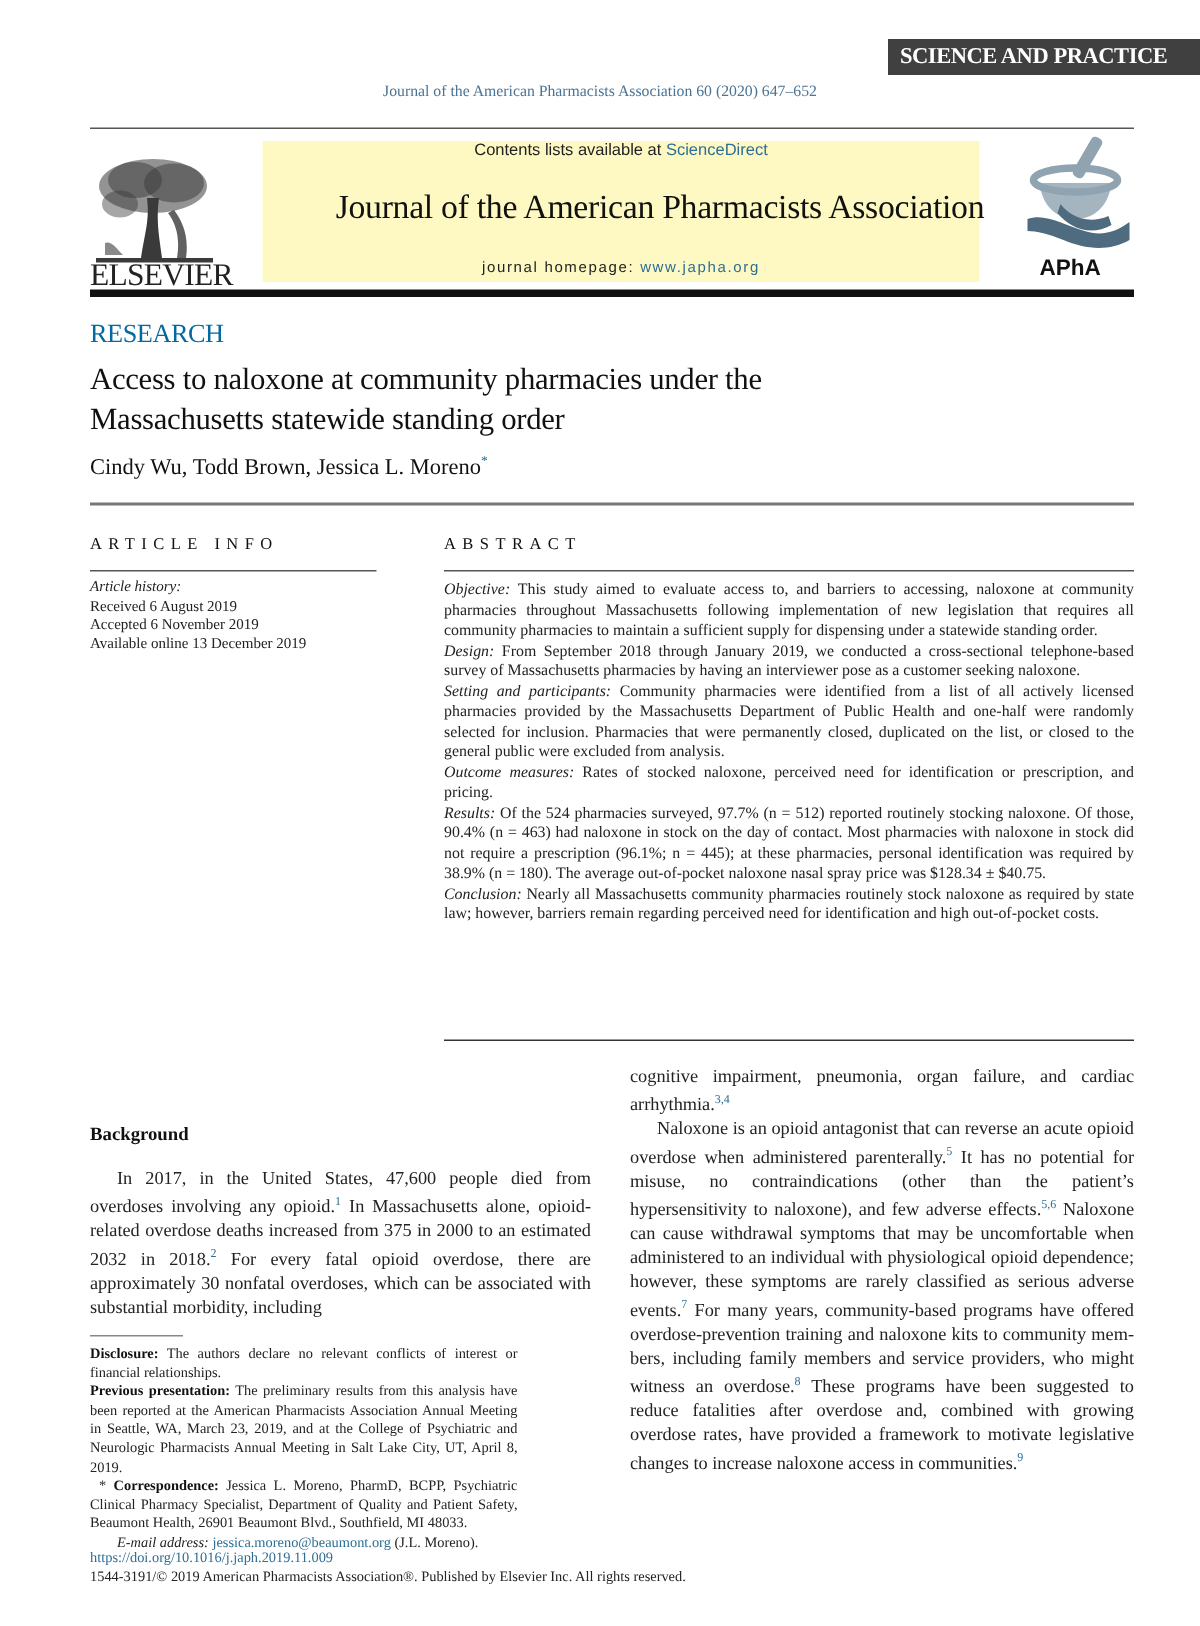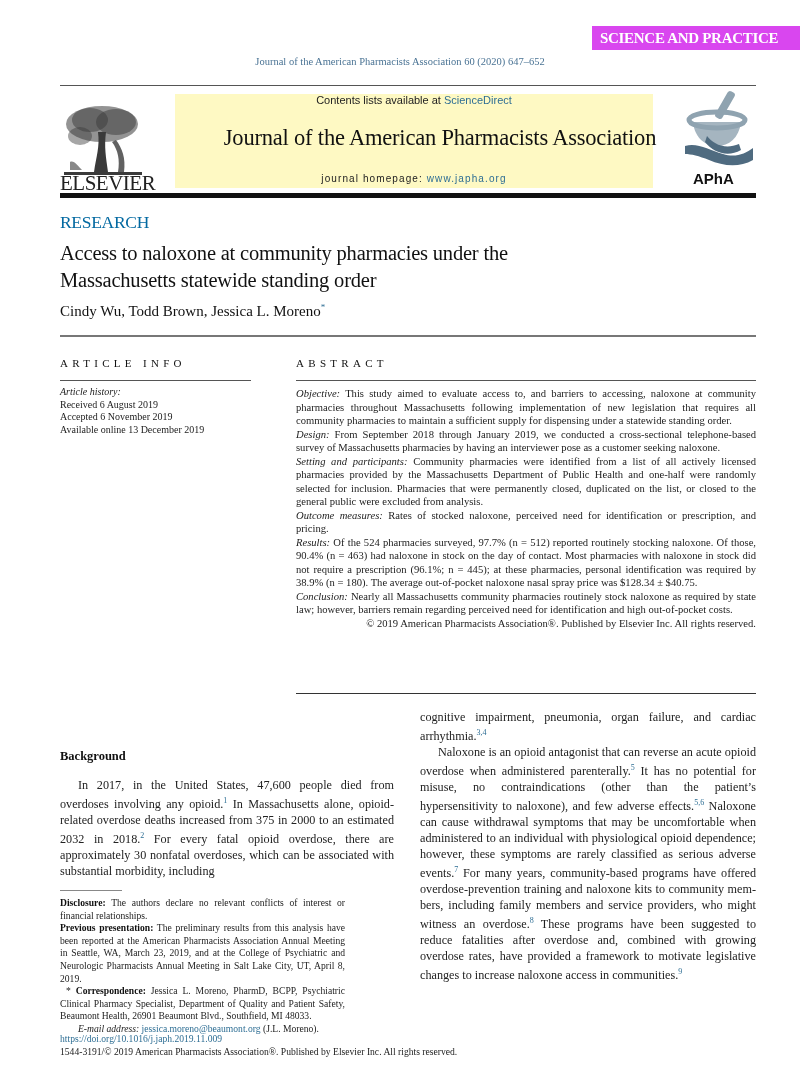--- a/index.html
+++ b/index.html
@@ -1,21 +1,21 @@
 <!DOCTYPE html>
 <html><head>
 <meta charset="utf-8">
 <style>
   html, body { margin: 0; padding: 0; background: #ffffff; }
   body { width: 800px; height: 1084px; position: relative; overflow: hidden; color: #1a1a1a; }
   .abs { position: absolute; }
 
   .section-tag {
     position: absolute; left: 592px; top: 26px; width: 208px; height: 24px;
-    background: #d946ef; color: #fff; font-family: "Liberation Serif", serif;
+    background: #404040; color: #fff; font-family: "Liberation Serif", serif;
     font-size: 15px; font-weight: bold; line-height: 24px; padding-left: 8px; box-sizing: border-box;
     letter-spacing: -0.3px;
   }
   .citation {
     position: absolute; left: 0; width: 800px; top: 56px; text-align: center;
     font-family: "Liberation Serif", serif; font-size: 10.5px; color: #4a7394;
   }
   .rule { position: absolute; left: 60px; width: 696px; background: #555; }
   .masthead-box {
     position: absolute; left: 175px; top: 94px; width: 478px; height: 94px; background: #fef9c3;
@@ -155,21 +155,20 @@
 
 <div class="spaced-head" style="left:296px;top:357px;">ABSTRACT</div>
 <div class="abs" style="left:296px;top:380px;width:460px;height:1px;background:#555;"></div>
 <div class="abstract">
   <p><span class="lbl">Objective:</span><span> This study aimed to evaluate access to, and barriers to accessing, naloxone at community pharmacies throughout Massachusetts following implementation of new legisla­tion that requires all community pharmacies to maintain a sufficient supply for dispensing under a statewide standing order.</span></p>
   <p><span class="lbl">Design:</span><span> From September 2018 through January 2019, we conducted a cross-sectional tele­phone-based survey of Massachusetts pharmacies by having an interviewer pose as a customer seeking naloxone.</span></p>
   <p><span class="lbl">Setting and participants:</span><span> Community pharmacies were identified from a list of all actively licensed pharmacies provided by the Massachusetts Department of Public Health and one-half were randomly selected for inclusion. Pharmacies that were permanently closed, duplicated on the list, or closed to the general public were excluded from analysis.</span></p>
   <p><span class="lbl">Outcome measures:</span><span> Rates of stocked naloxone, perceived need for identification or prescrip­tion, and pricing.</span></p>
   <p><span class="lbl">Results:</span><span> Of the 524 pharmacies surveyed, 97.7% (n = 512) reported routinely stocking naloxone. Of those, 90.4% (n = 463) had naloxone in stock on the day of contact. Most pharmacies with naloxone in stock did not require a prescription (96.1%; n = 445); at these pharmacies, personal identification was required by 38.9% (n = 180). The average out-of-pocket naloxone nasal spray price was $128.34 ± $40.75.</span></p>
   <p><span class="lbl">Conclusion:</span><span> Nearly all Massachusetts community pharmacies routinely stock naloxone as required by state law; however, barriers remain regarding perceived need for identification and high out-of-pocket costs.</span></p>
-  <p class="copyright">© 2019 American Pharmacists Association®. Published by Elsevier Inc. All rights reserved.</p>
 </div>
 <div class="abs" style="left:296px;top:693px;width:460px;height:1px;background:#333;"></div>
 
 <div class="bg-heading">Background</div>
 <div class="col" style="left:60px;top:777px;width:334px;">
   <p class="indent"><span>In 2017, in the United States, 47,600 people died from overdoses involving any opioid.</span><sup>1</sup><span> In Massachusetts alone, opioid-related overdose deaths increased from 375 in 2000 to an estimated 2032 in 2018.</span><sup>2</sup><span> For every fatal opioid overdose, there are approximately 30 nonfatal overdoses, which can be associated with substantial morbidity, including</span></p>
 </div>
 
 <div class="abs" style="left:60px;top:890px;width:62px;height:1px;background:#888;"></div>
 <div class="footnotes">

